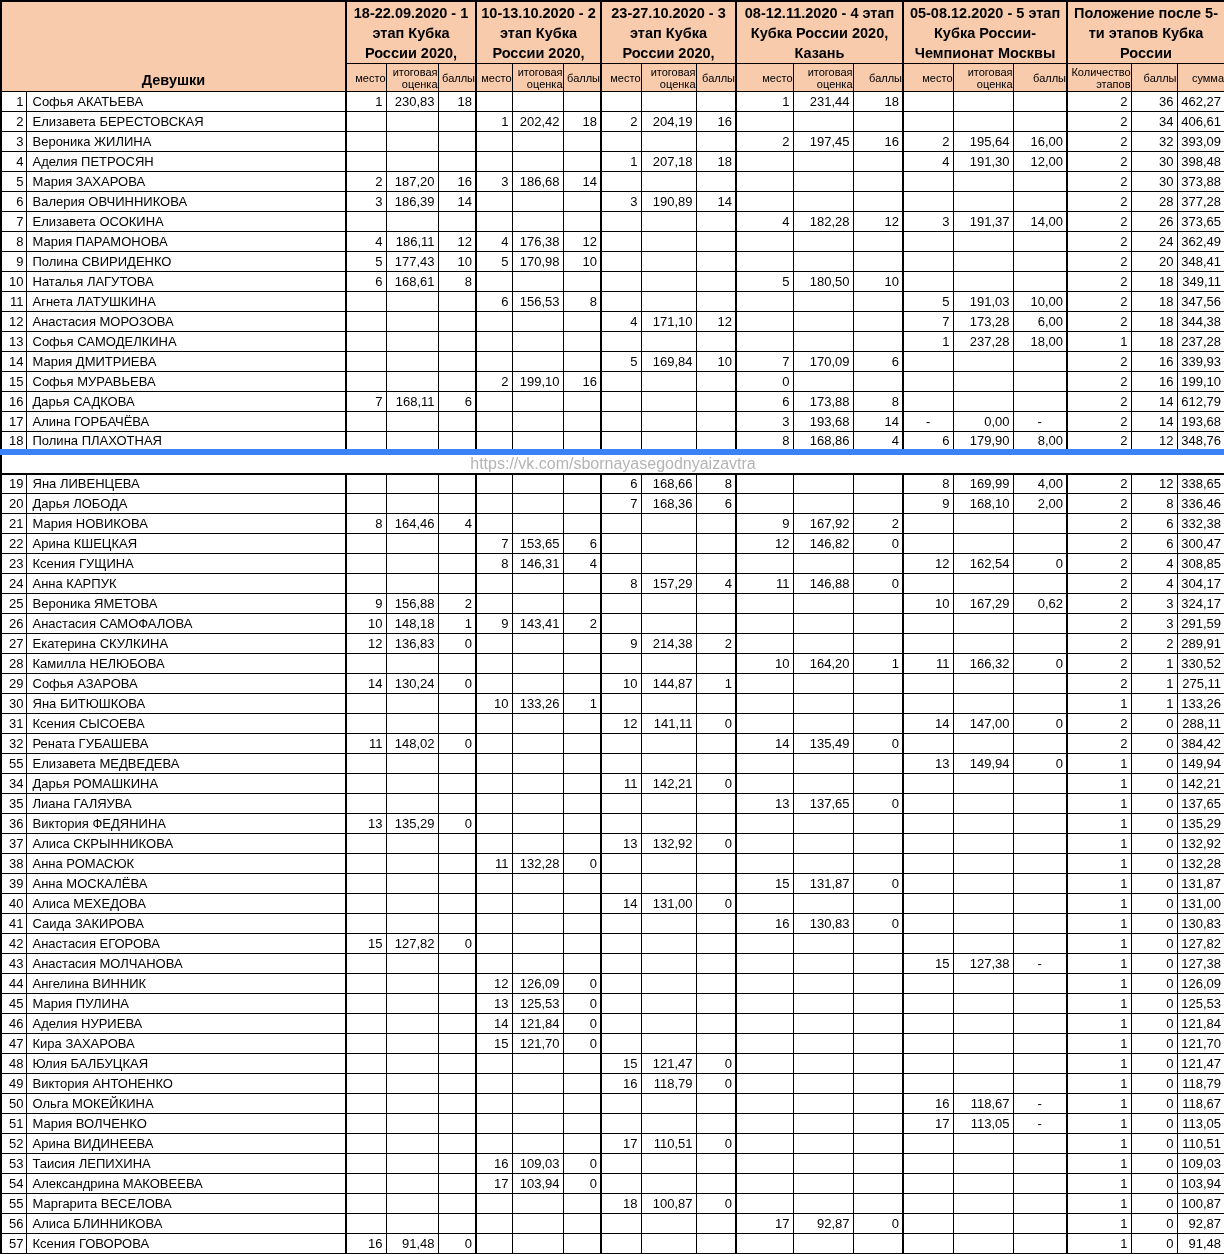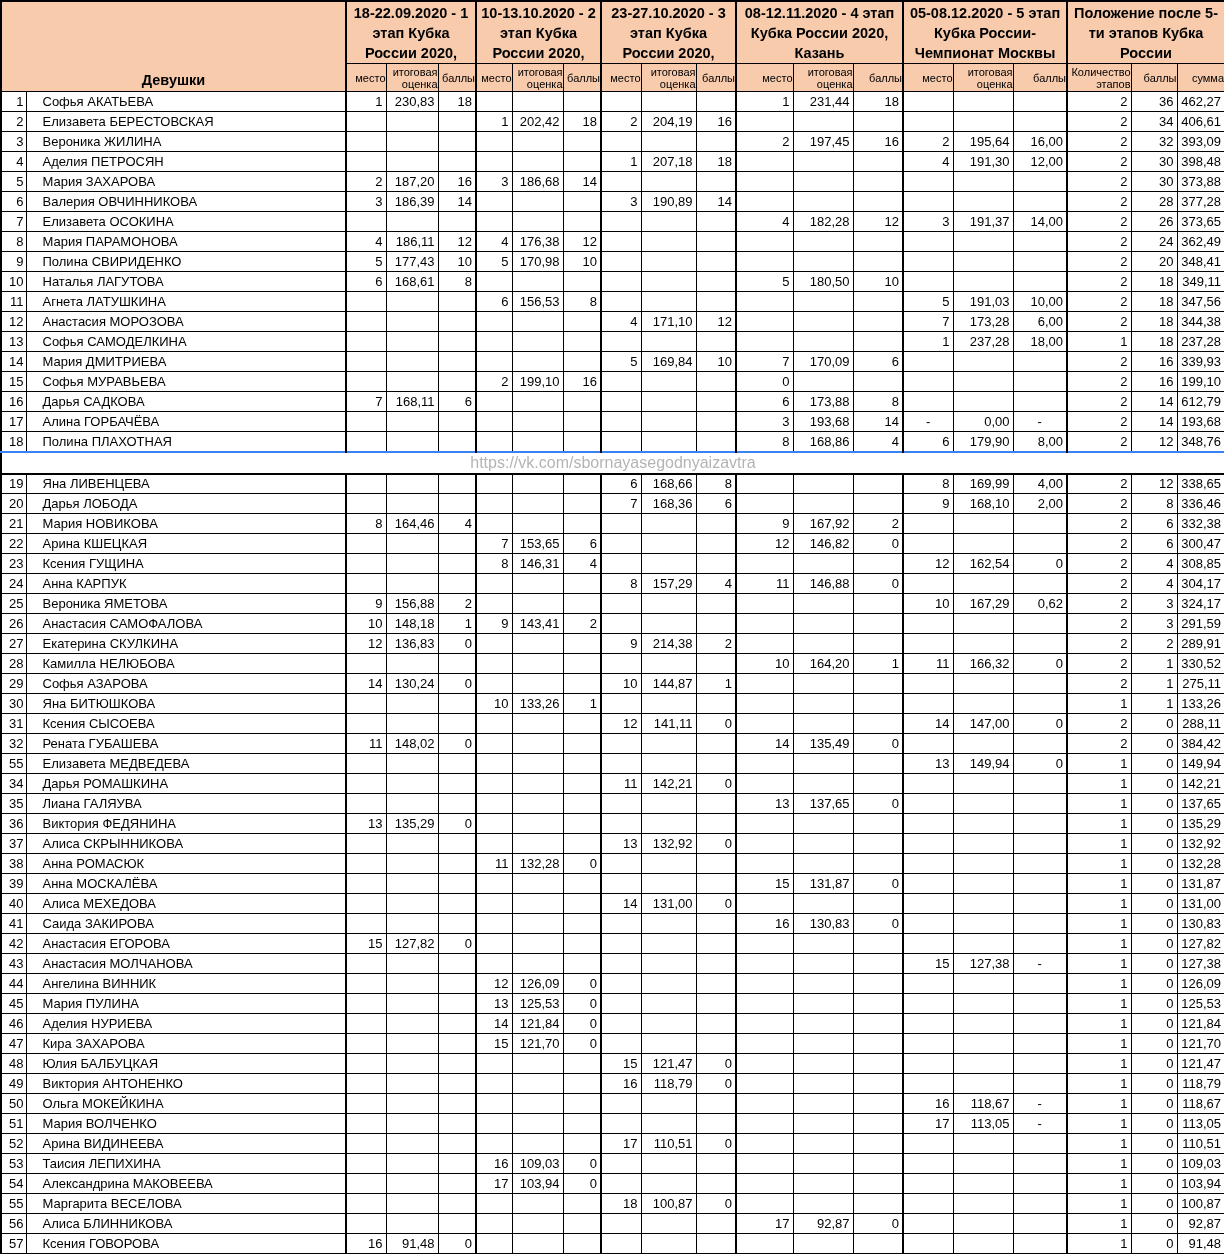--- a/index.html
+++ b/index.html
@@ -13,26 +13,26 @@
   tr.title-row { height:62px; }
   tr.sub-row { height:28px; }
   th.hdr { background:#f8cbad; }
   th.corner { vertical-align:bottom; text-align:center; font-weight:bold; font-size:14.5px; padding-bottom:3px; }
   th.stage-title { vertical-align:top; text-align:center; font-weight:bold; font-size:14.5px; line-height:20px; white-space:pre-line; padding-top:1px; border-bottom:1px solid #000; }
   th.subhdr { font-weight:normal; font-size:11px; line-height:12px; text-align:right; vertical-align:middle; white-space:pre-line; }
   
   tbody tr { height:20px; }
   td { font-size:13px; }
   td.rownum { text-align:right; padding-right:2px; }
-  td.name { text-align:left; padding-left:16px; }
+  td.name { text-align:left; padding-left:6px; }
   td.num { text-align:right; padding-right:3px; }
   td.dash { text-align:center; padding-right:0; }
   
   tr.wm { height:22px; }
-  tr.wm td { border-top:2px solid #3b82f6; border-bottom:2px solid #000; border-left:none; border-right:none; text-align:center; color:#b4b4b4; font-size:16px; font-weight:normal; }
+  tr.wm td { border-top:6px solid #3b82f6; border-bottom:2px solid #000; border-left:none; border-right:none; text-align:center; color:#b4b4b4; font-size:16px; font-weight:normal; }
 </style>
 </head>
 <body>
 
 <table>
   <colgroup>
     <col style="width:25px">
       <col style="width:320px">
     <col style="width:40px">
       <col style="width:52px">

